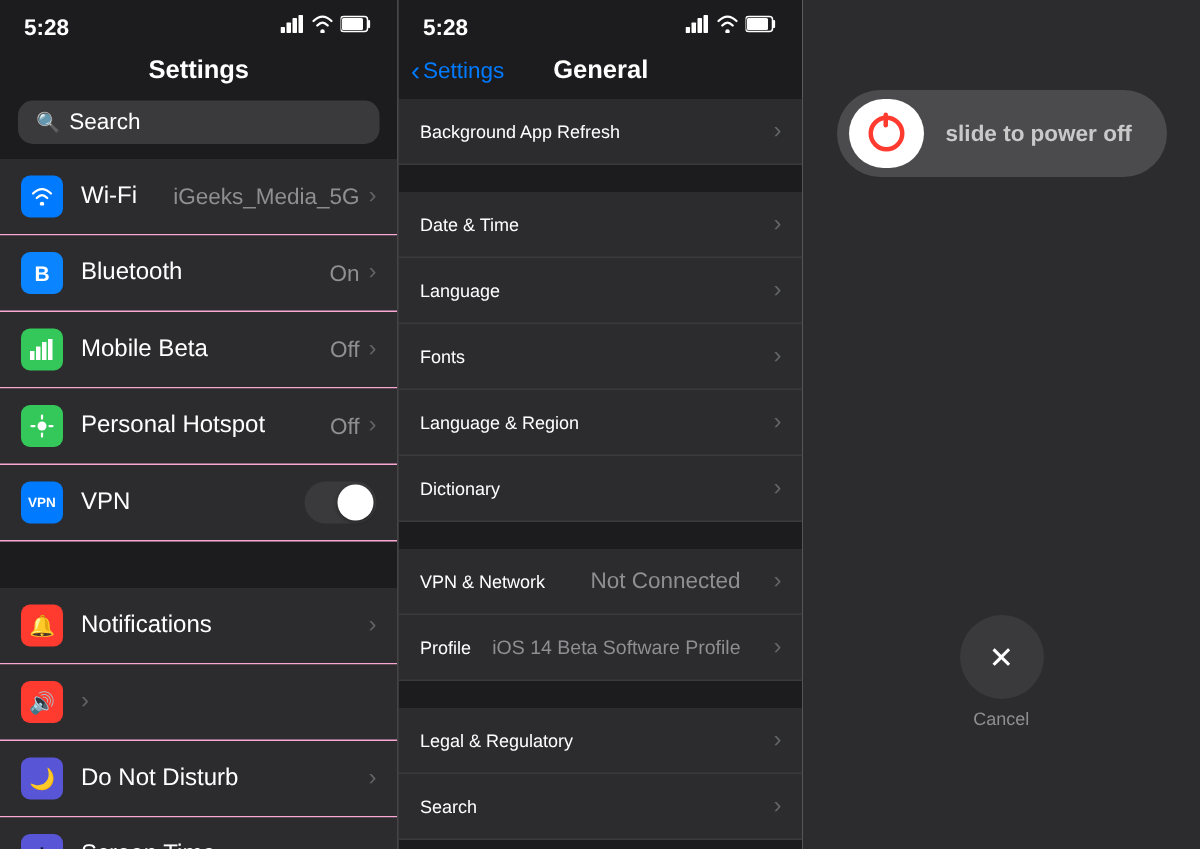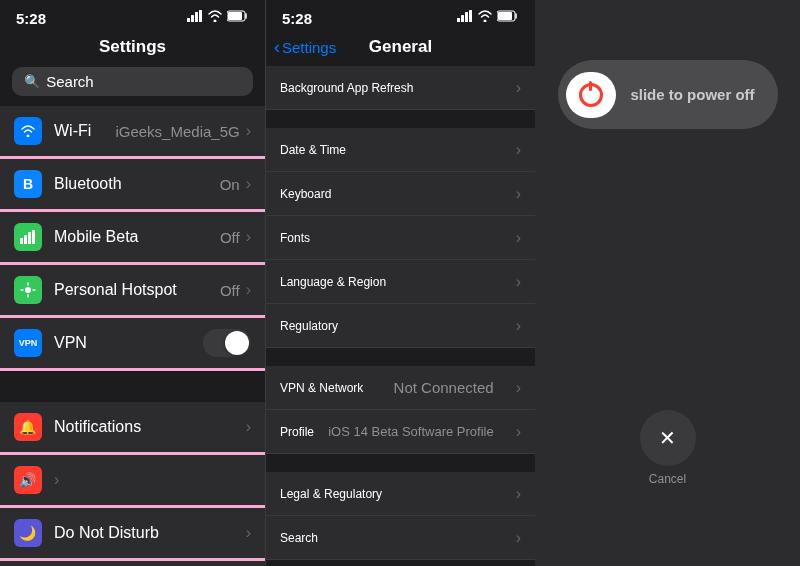--- a/index.html
+++ b/index.html
@@ -104,21 +104,21 @@
 
     .settings-group {
       margin-bottom: 1px;
     }
 
     .settings-item {
       display: flex;
       align-items: center;
       padding: 11px 14px;
       background: #2c2c2e;
-      border-bottom: 3px solid #f9a8d4;
+      border-bottom: 1px solid #f9a8d4;
       min-height: 44px;
     }
 
     .settings-item-icon {
       width: 28px;
       height: 28px;
       border-radius: 6px;
       display: flex;
       align-items: center;
       justify-content: center;
@@ -240,21 +240,21 @@
     }
 
     
     .power-slider {
       background: rgba(255,255,255,0.15);
       border-radius: 40px;
       padding: 6px 8px;
       display: flex;
       align-items: center;
       width: 220px;
-      height: 69px;
+      height: 58px;
       position: relative;
     }
 
     .power-slider-thumb {
       width: 50px;
       height: 46px;
       background: #fff;
       border-radius: 24px;
       display: flex;
       align-items: center;
@@ -471,33 +471,33 @@
     <div class="general-item">
       <span class="general-item-label">Background App Refresh</span>
       <span class="general-item-chevron">›</span>
     </div>
     <div class="group-separator" style="height:18px;background:#1c1c1e;"></div>
     <div class="general-item">
       <span class="general-item-label">Date &amp; Time</span>
       <span class="general-item-chevron">›</span>
     </div>
     <div class="general-item">
-      <span class="general-item-label">Keyboard</span>
+      <span class="general-item-label">Language</span>
       <span class="general-item-chevron">›</span>
     </div>
     <div class="general-item">
       <span class="general-item-label">Fonts</span>
       <span class="general-item-chevron">›</span>
     </div>
     <div class="general-item">
       <span class="general-item-label">Language &amp; Region</span>
       <span class="general-item-chevron">›</span>
     </div>
     <div class="general-item">
-      <span class="general-item-label">Regulatory</span>
+      <span class="general-item-label">Dictionary</span>
       <span class="general-item-chevron">›</span>
     </div>
     <div class="group-separator" style="height:18px;background:#1c1c1e;"></div>
     <div class="general-item">
       <span class="general-item-label">VPN &amp; Network</span>
       <span class="general-item-value">Not Connected</span>
       <span class="general-item-chevron">›</span>
     </div>
     <div class="general-item">
       <span class="general-item-label">Profile</span>

